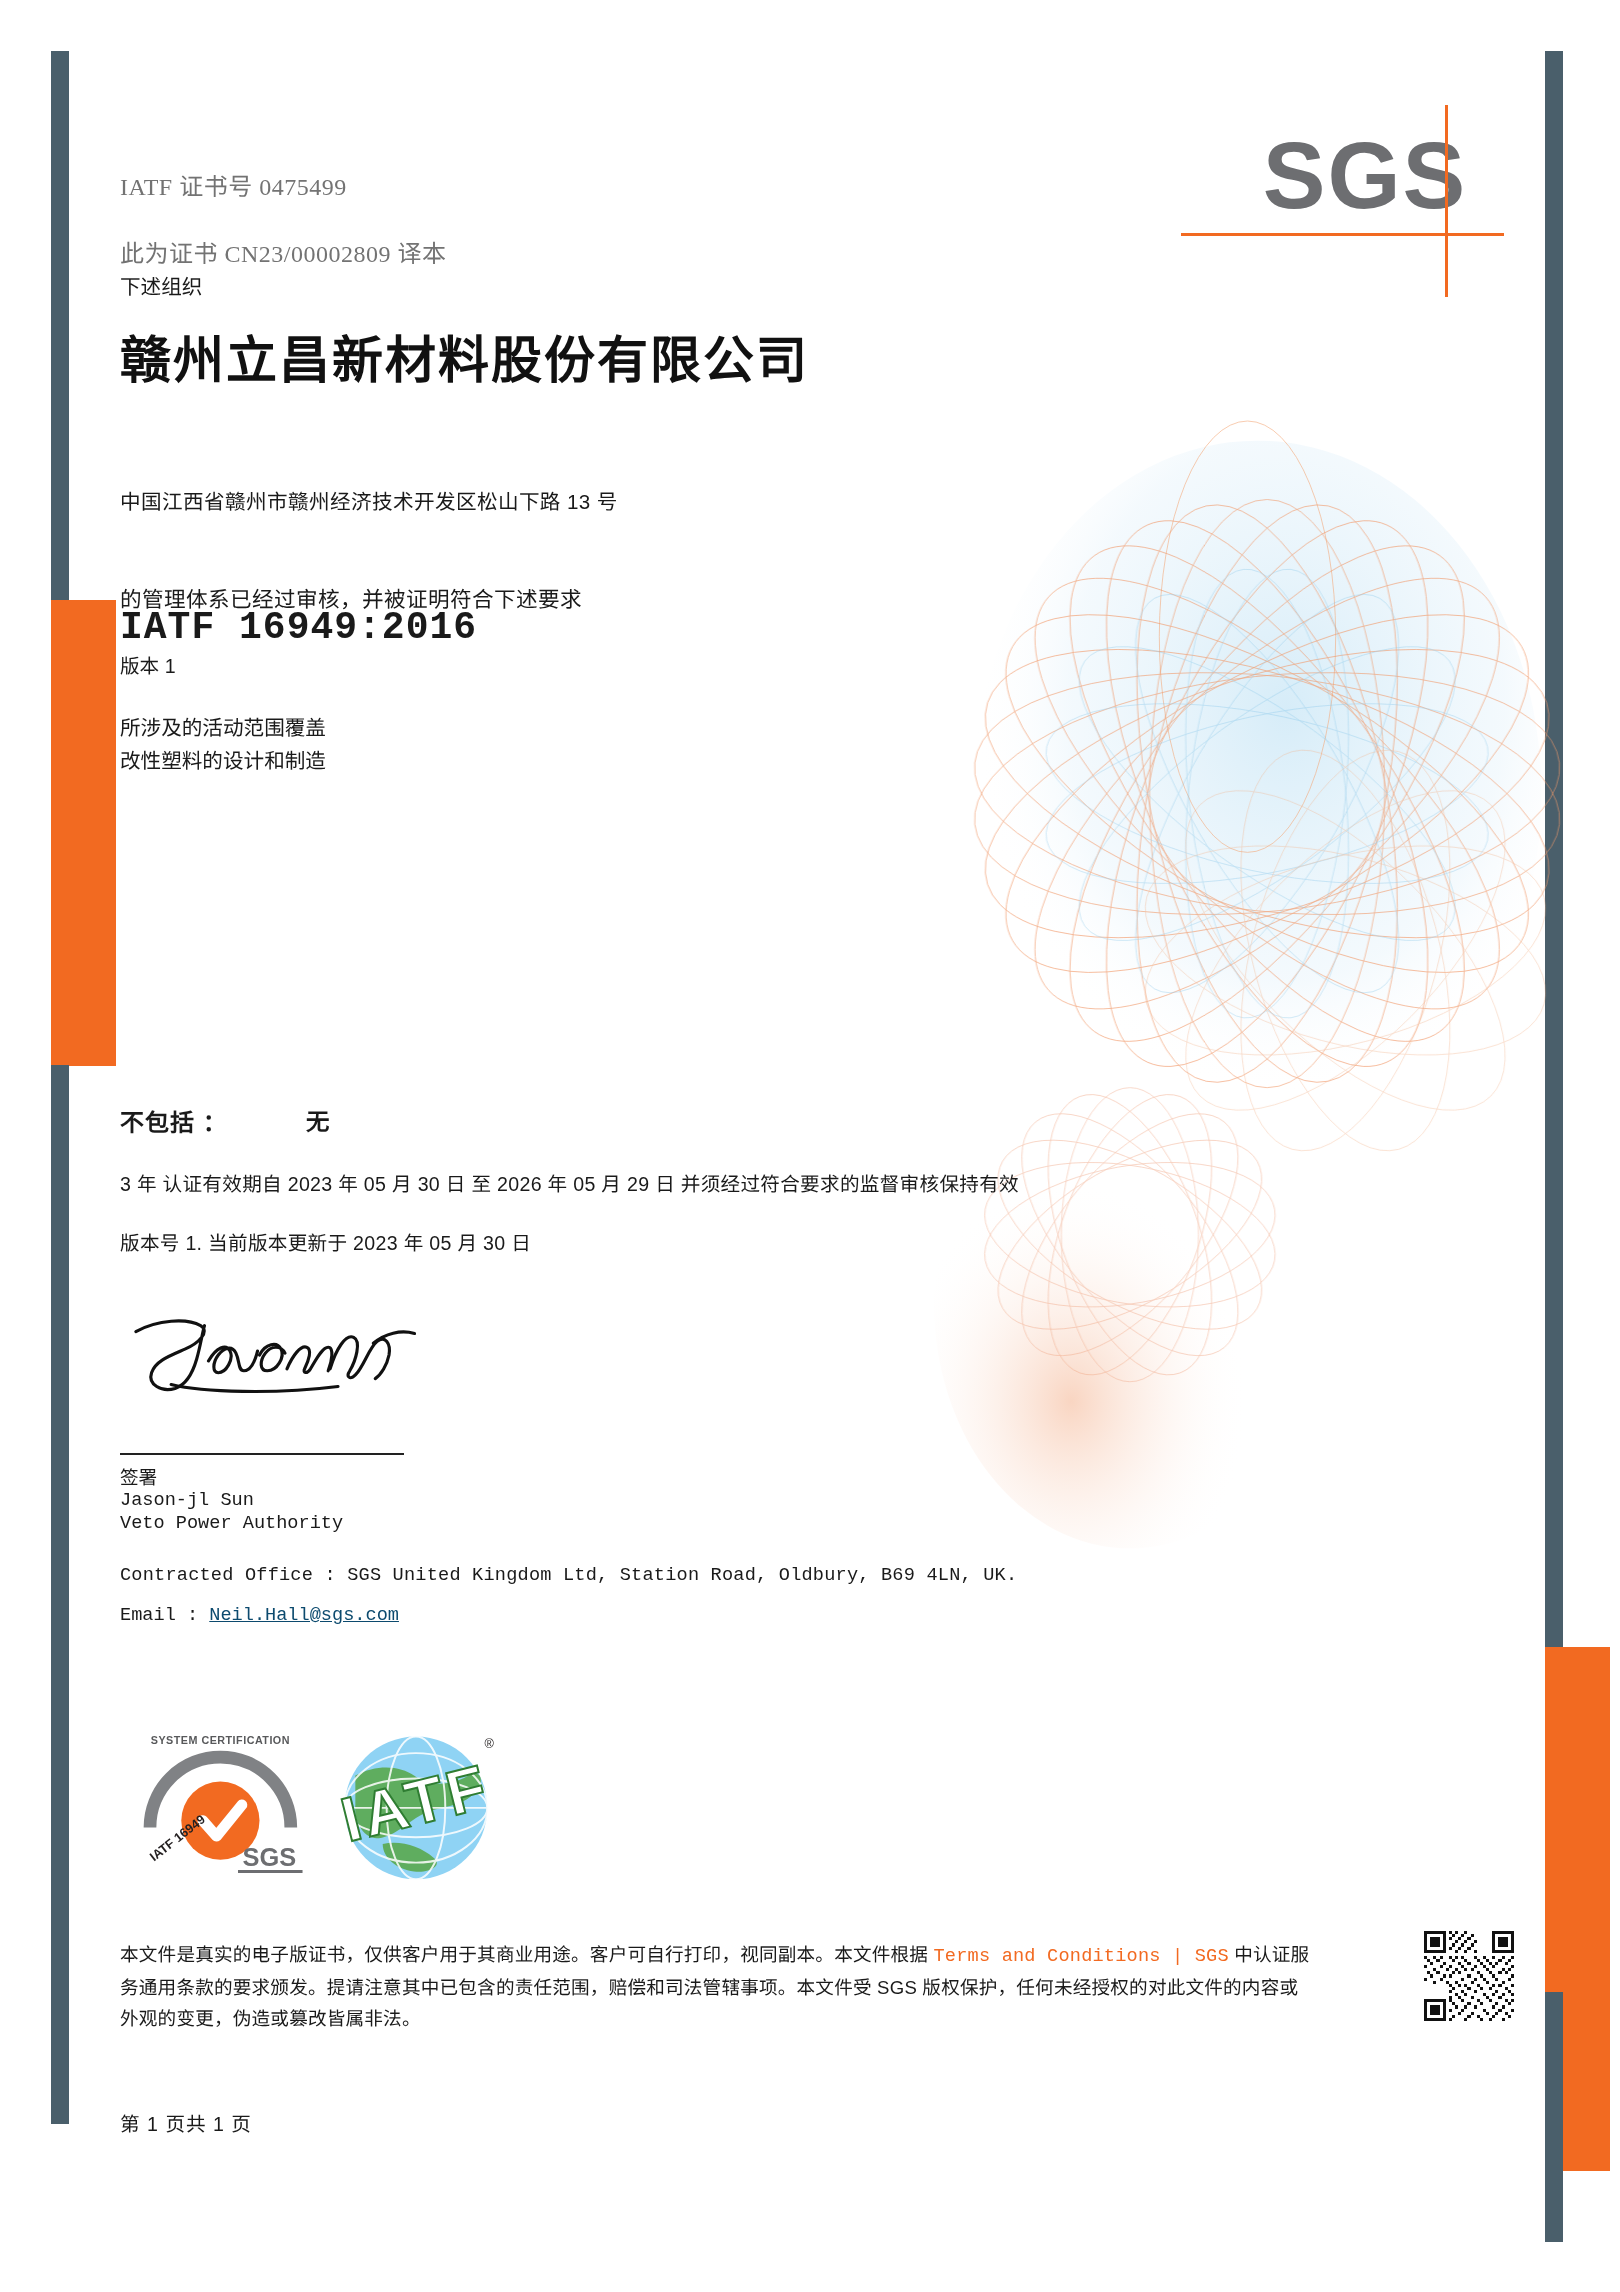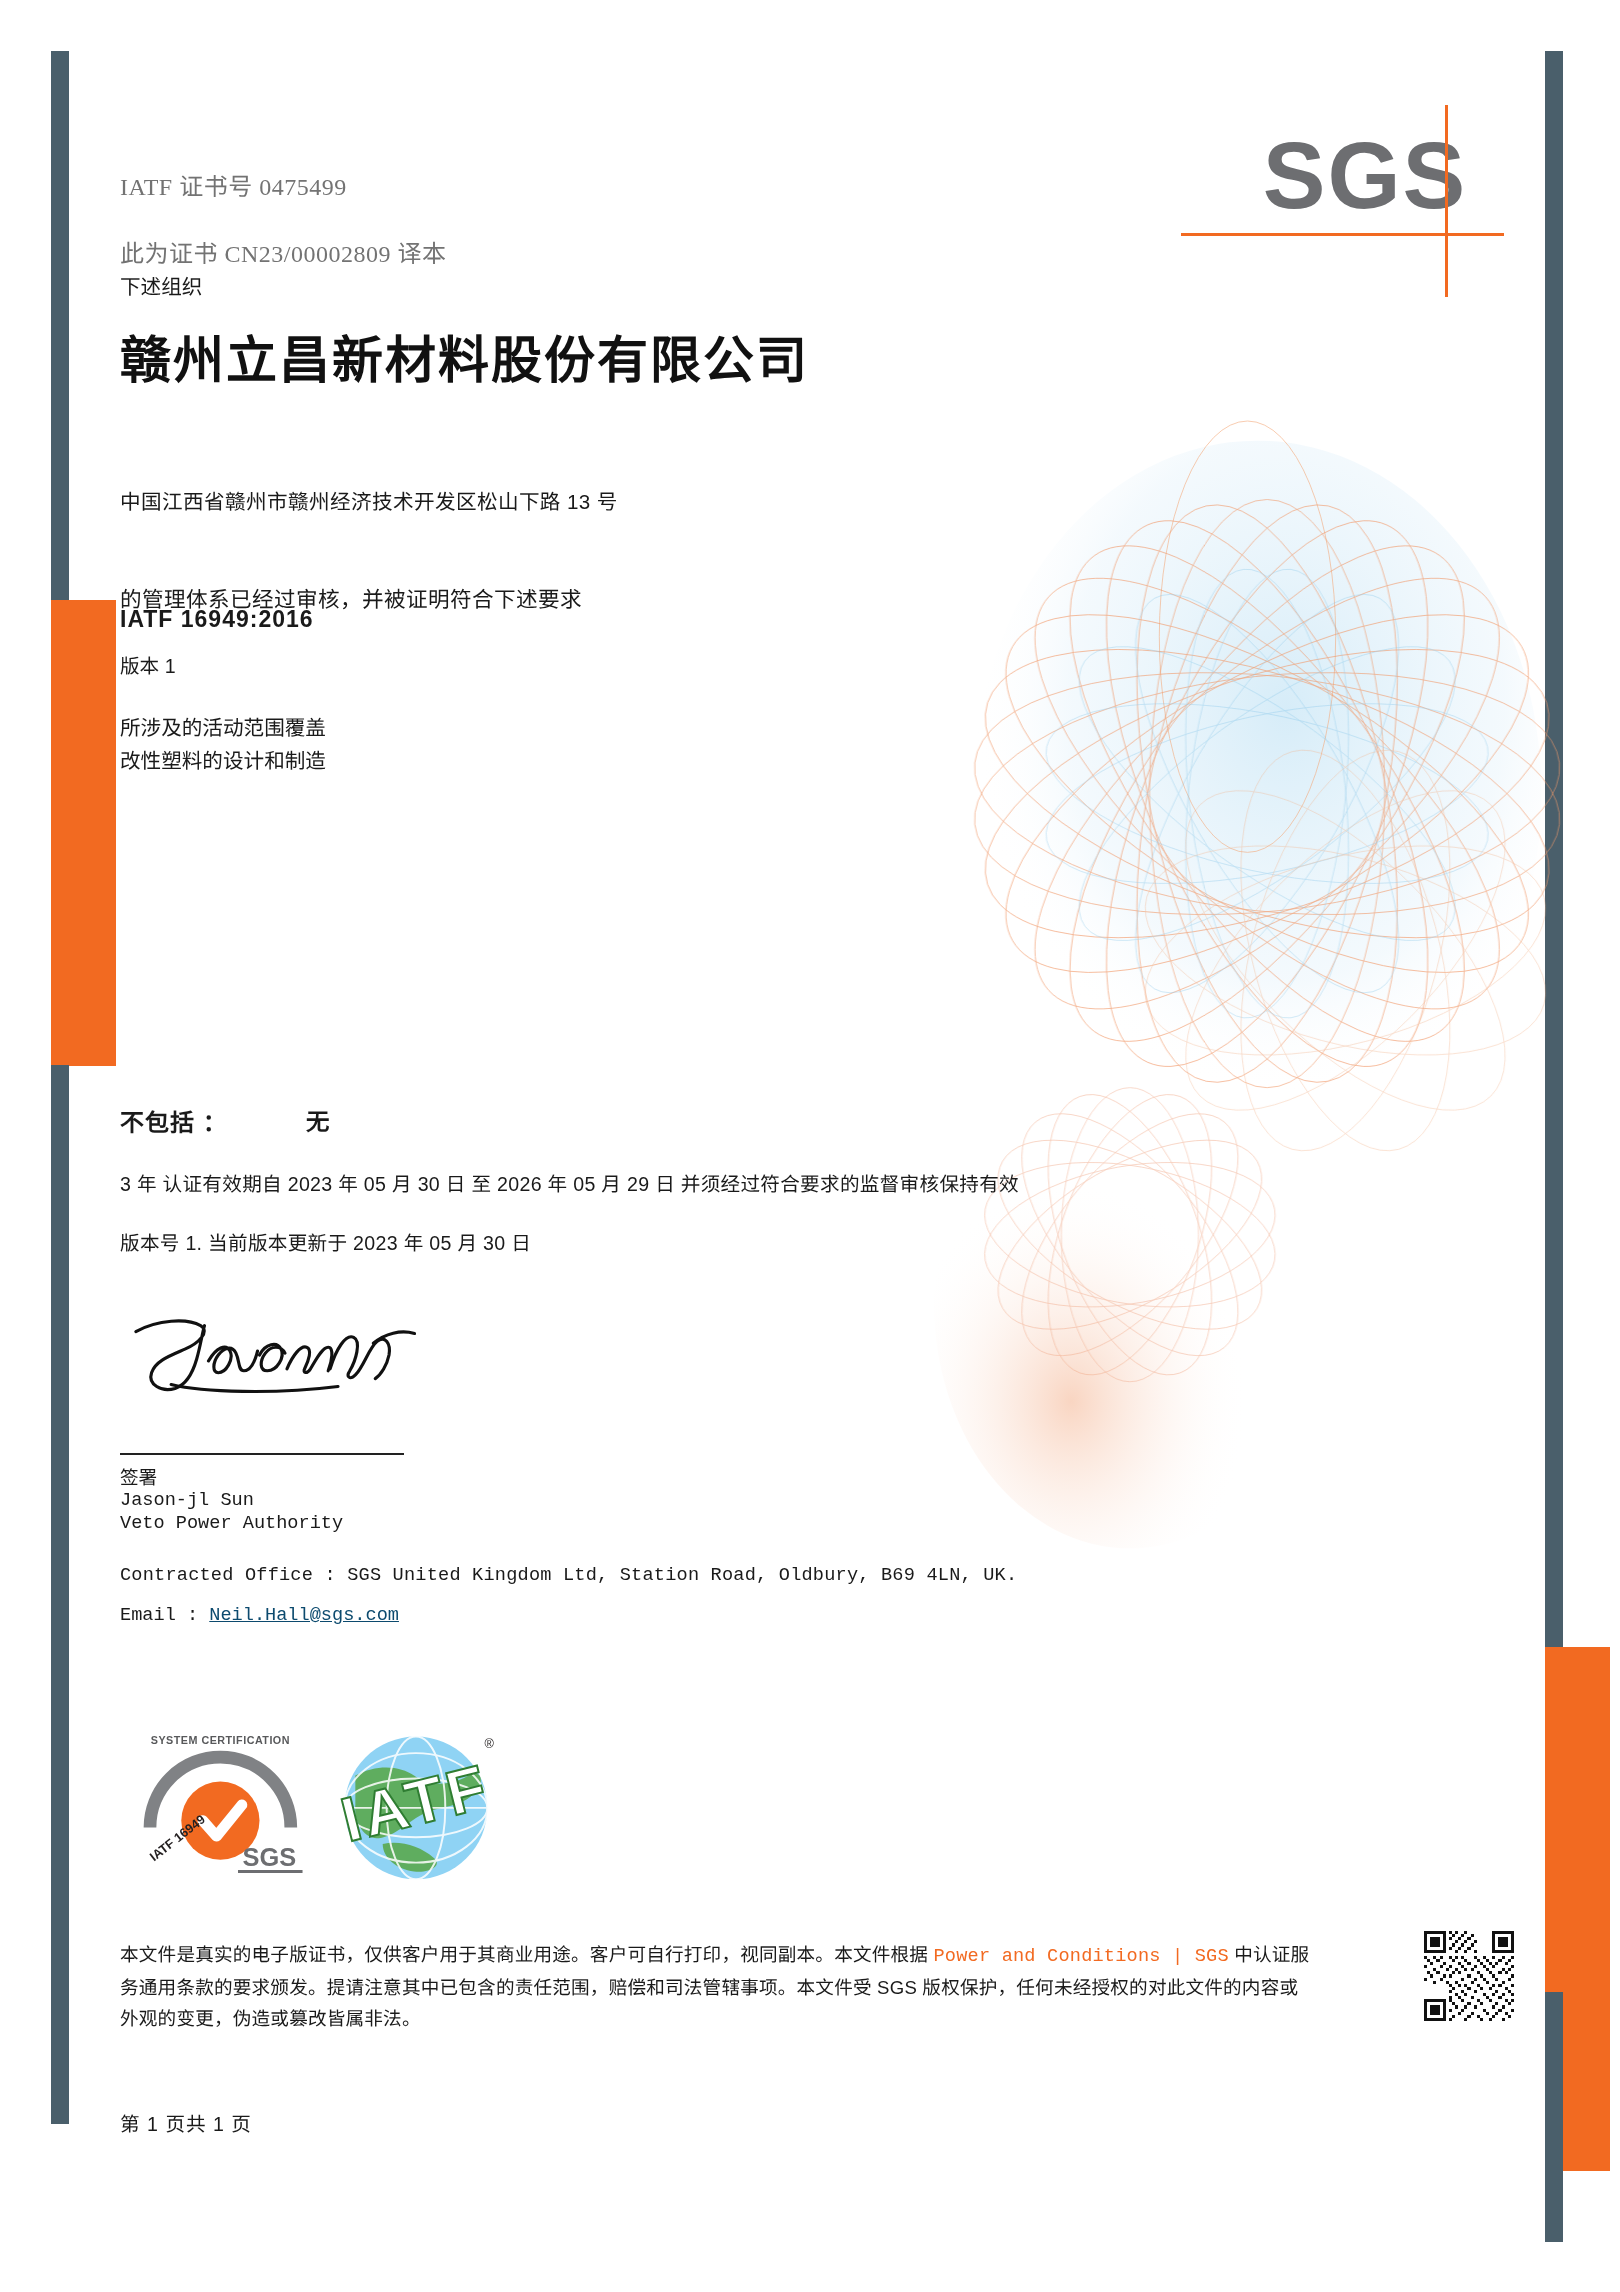--- a/index.html
+++ b/index.html
@@ -141,22 +141,22 @@
   .scope-intro {
     position: absolute;
     top: 554px; left: 0;
     font-size: 21.6px;
     letter-spacing: 0.4px;
     margin-top: 28px;
   }
   .standard {
     position: absolute;
     top: 606px; left: 0;
-    font-family: Liberation Sans, sans-serif;
-    font-size: 23px;
+    font-family: Liberation Mono, monospace;
+    font-size: 38px;
     font-weight: bold;
     letter-spacing: 1px;
   }
   .version {
     position: absolute;
     top: 650px; left: 0;
     font-size: 19.6px;
   }
   .scope-label {
     position: absolute;
@@ -447,21 +447,21 @@
         <line x1="229" y1="95" x2="375" y2="95"></line>
       </g>
       <g transform="rotate(-14 302 92)">
         <text x="302" y="112" text-anchor="middle" font-family="Liberation Sans, sans-serif" font-size="64" font-weight="bold" fill="#ffffff" stroke="#2f7d32" stroke-width="2" letter-spacing="4">IATF</text>
       </g>
       <text x="372" y="34" font-family="Liberation Sans, sans-serif" font-size="13" fill="#231f20">®</text>
     </g>
   </svg>
 
   <div class="footer">
-    <span>本文件是真实的电子版证书，仅供客户用于其商业用途。客户可自行打印，视同副本。本文件根据 </span><a class="tc" href="#">Power and Conditions | SGS</a><span> 中认证服务通用条款的要求颁发。提请注意其中已包含的责任范围，赔偿和司法管辖事项。本文件受 SGS 版权保护，任何未经授权的对此文件的内容或外观的变更，伪造或篡改皆属非法。</span>
+    <span>本文件是真实的电子版证书，仅供客户用于其商业用途。客户可自行打印，视同副本。本文件根据 </span><a class="tc" href="#">Terms and Conditions | SGS</a><span> 中认证服务通用条款的要求颁发。提请注意其中已包含的责任范围，赔偿和司法管辖事项。本文件受 SGS 版权保护，任何未经授权的对此文件的内容或外观的变更，伪造或篡改皆属非法。</span>
   </div>
 
   <div class="page-num">第 1 页共 1 页</div>
 </div>
 
 <svg class="qr" viewBox="0 0 29 29" shape-rendering="crispEdges">
   <rect width="29" height="29" fill="#ffffff"></rect>
   <g fill="#111111">
     <rect x="0" y="0" width="7" height="1"></rect>
       <rect x="0" y="6" width="7" height="1"></rect>

